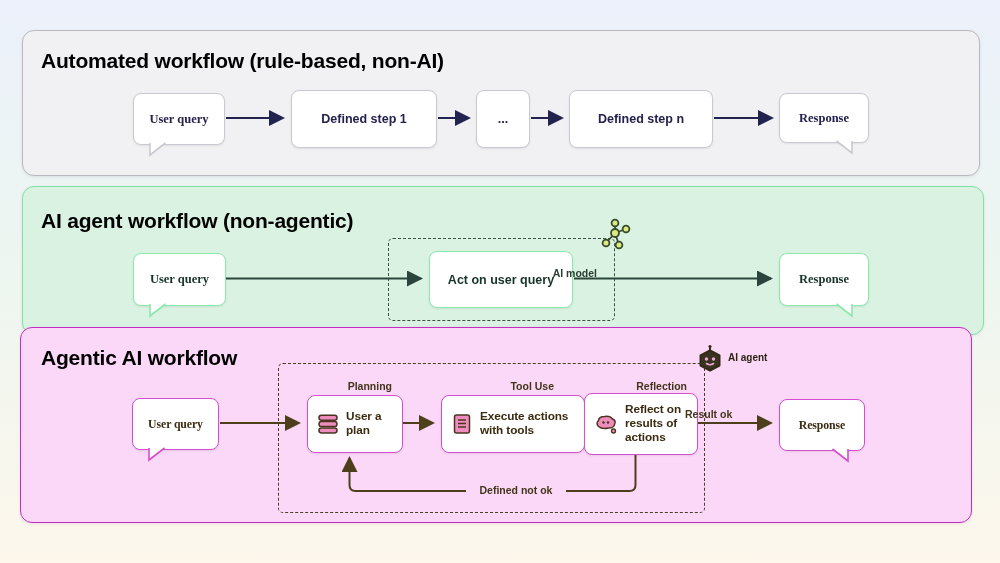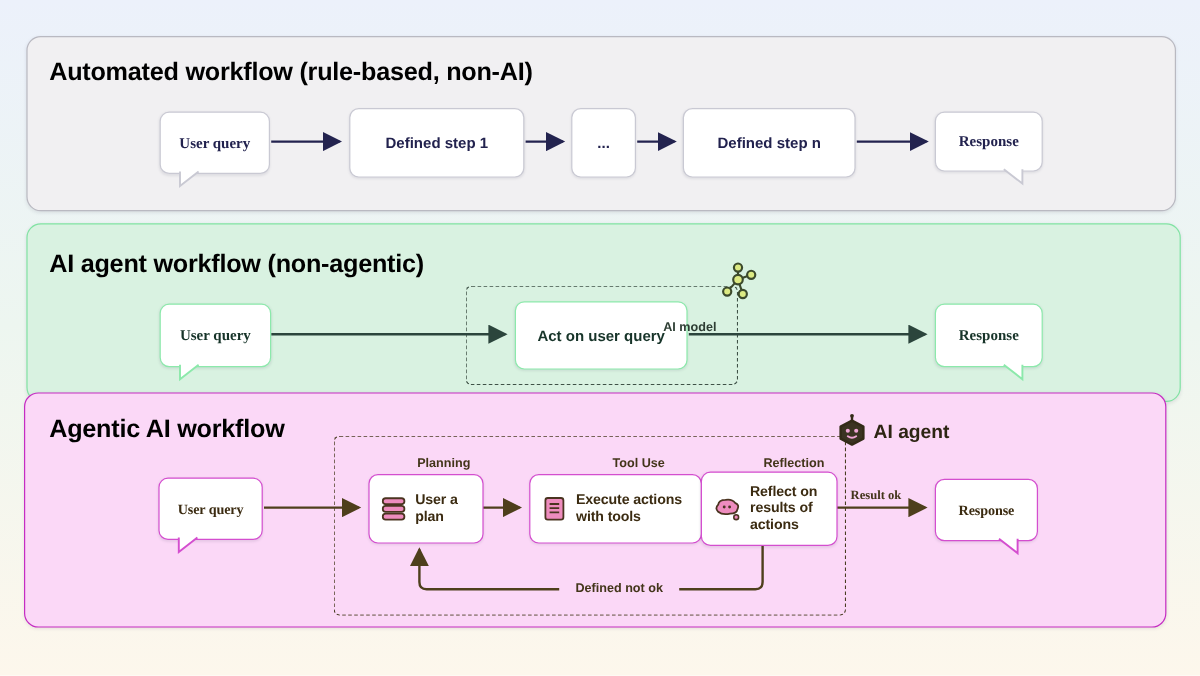--- a/index.html
+++ b/index.html
@@ -201,32 +201,32 @@
     <div class="node iconbox" style="left:563px;top:65px;width:103px;height:60px">
       <svg width="24" height="21" viewBox="0 0 24 21">
         <path d="M4.5 12.5 Q1.5 9.5 4.5 6.5 Q5 2.5 10.5 2.5 Q16 1.5 18.5 5 Q22.5 6.5 20.5 10.5 Q20 14 14.5 14 Q8 15.5 4.5 12.5 Z" fill="#ee8cbe" stroke="#4a3420" stroke-width="1.5"></path>
         <circle cx="9.5" cy="8.5" r="1.2" fill="#4a3420"></circle>
         <circle cx="14" cy="8.5" r="1.2" fill="#4a3420"></circle>
         <circle cx="19.5" cy="17" r="2" fill="#ee8cbe" stroke="#4a3420" stroke-width="1.3"></circle>
       </svg>
       <span class="lbl">Reflect on results of actions</span>
     </div>
 
-    <div class="minilabel" style="left:664px;top:80px;width:90px;text-align:center;font-family:Liberation Serif, serif;">Result ok</div>
+    <div class="minilabel" style="left:664px;top:80px;width:90px;text-align:left;">Result ok</div>
     <div class="minilabel" style="left:445px;top:156px;width:100px;text-align:center;">Defined not ok</div>
 
     <svg class="iconfloat" style="left:673px;top:16px;" width="34" height="40">
       <line x1="16" y1="7" x2="16" y2="3.5" stroke="#332b18" stroke-width="2"></line>
       <circle cx="16" cy="2.5" r="1.6" fill="#332b18"></circle>
       <polygon points="16,6.5 25.5,11.5 25.5,21.5 16,26.5 6.5,21.5 6.5,11.5" fill="#3b3322" stroke="#332b18" stroke-width="2" stroke-linejoin="round"></polygon>
       <circle cx="12.5" cy="15" r="1.7" fill="#f0a6d6"></circle>
       <circle cx="19.5" cy="15" r="1.7" fill="#f0a6d6"></circle>
       <path d="M12.5 19.5 Q16 22 19.5 19.5" fill="none" stroke="#f0a6d6" stroke-width="1.6" stroke-linecap="round"></path>
     </svg>
-    <div class="minilabel" style="left:707px;top:24px;font-size:16px;color:#2d2513;">AI agent</div>
+    <div class="minilabel" style="left:707px;top:24px;font-size:10px;color:#2d2513;">AI agent</div>
 
     <div class="node bubble" style="left:758px;top:71px;width:84px;height:50px">
       <span>Response</span>
       <svg class="tail right" width="18" height="13">
         <path d="M17,0 L17,12 L1.5,0" fill="#ffffff" stroke="#d44ecf" stroke-width="1.6"></path>
       </svg>
     </div>
   </section>
 
 </div>

